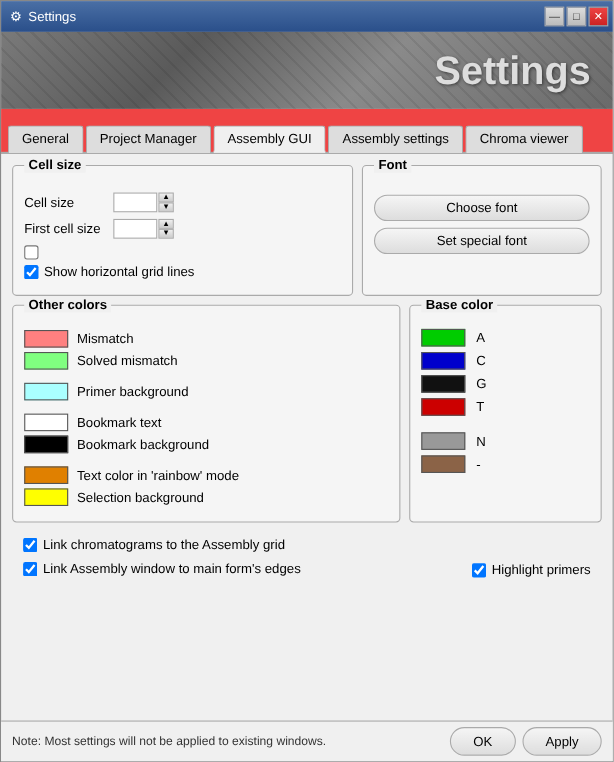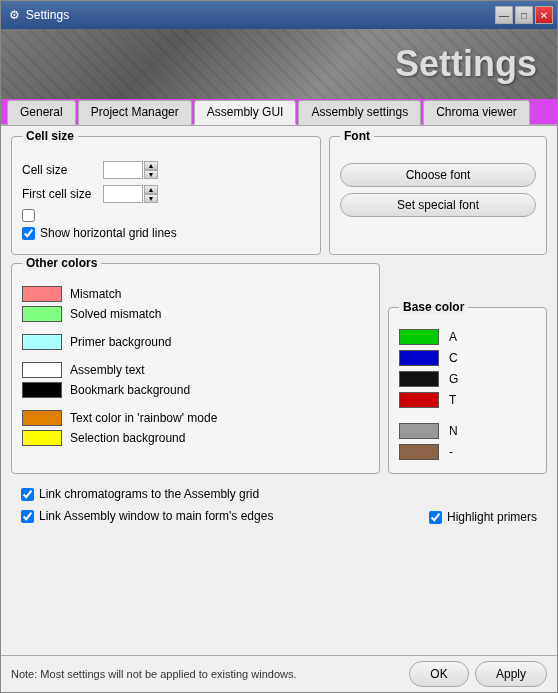--- a/index.html
+++ b/index.html
@@ -77,23 +77,23 @@
     }
     .header-title {
       font-size: 36px;
       font-weight: bold;
       color: #ddd;
       text-shadow: 1px 1px 3px rgba(0,0,0,0.5);
       position: relative;
       z-index: 1;
     }
     .tabs-bar {
-      background: #d946ef;
-      display: flex;
-      padding: 0 6px 0 6px;
+      background: #ef4444;
+      display: flex;
+      padding: 14px 6px 0 6px;
       gap: 2px;
       border-bottom: 2px solid #aaa;
       flex-shrink: 0;
     }
     .tab {
       padding: 4px 12px;
       border: 1px solid #aaa;
       background: #ddd;
       cursor: pointer;
       font-size: 12px;
@@ -139,22 +139,21 @@
     .cell-size-panel {
       flex: 1;
     }
     .font-panel {
       width: 218px;
     }
     .other-colors-panel {
       flex: 1;
     }
     .base-color-panel {
-      width: 159px;
-      margin-top: 44px;
+      width: 175px;
     }
     .cell-row {
       display: flex;
       align-items: center;
       margin-bottom: 6px;
       gap: 6px;
     }
     .cell-label {
       font-size: 12px;
       min-width: 75px;
@@ -377,21 +376,21 @@
 
           <div class="color-row">
             <div class="color-box" style="background:#aaffff;"></div>
             <span class="color-label">Primer background</span>
           </div>
 
           <div class="spacer-color"></div>
 
           <div class="color-row">
             <div class="color-box" style="background:#ffffff;border:1px solid #555;"></div>
-            <span class="color-label">Assembly text</span>
+            <span class="color-label">Bookmark text</span>
           </div>
           <div class="color-row">
             <div class="color-box" style="background:#000000;"></div>
             <span class="color-label">Bookmark background</span>
           </div>
 
           <div class="spacer-color"></div>
 
           <div class="color-row">
             <div class="color-box" style="background:#e08000;"></div>

